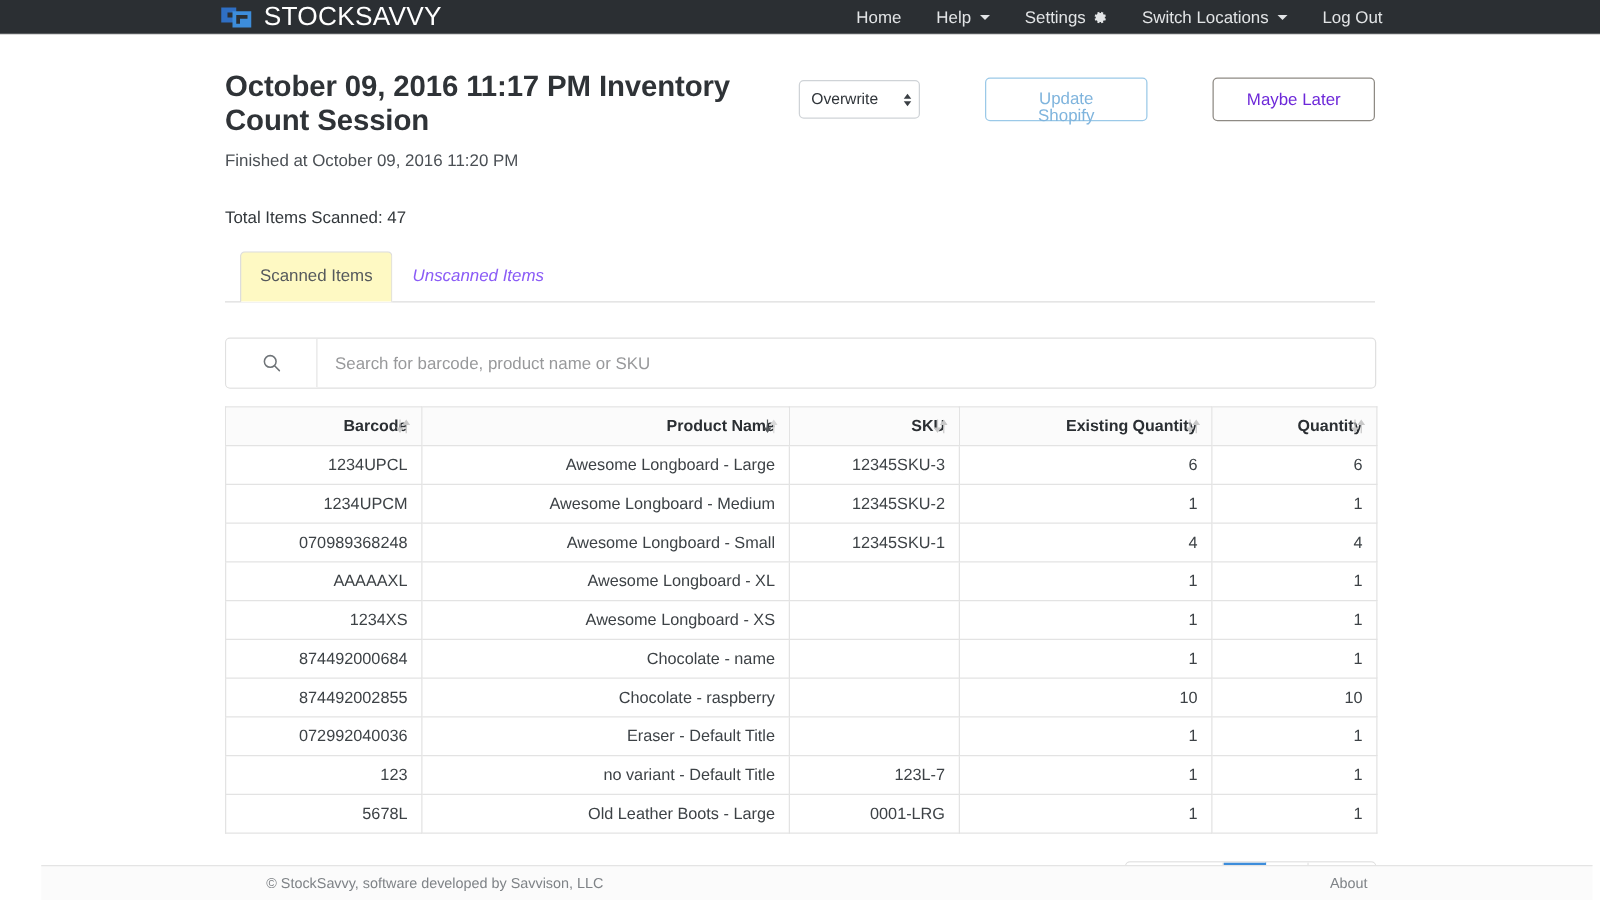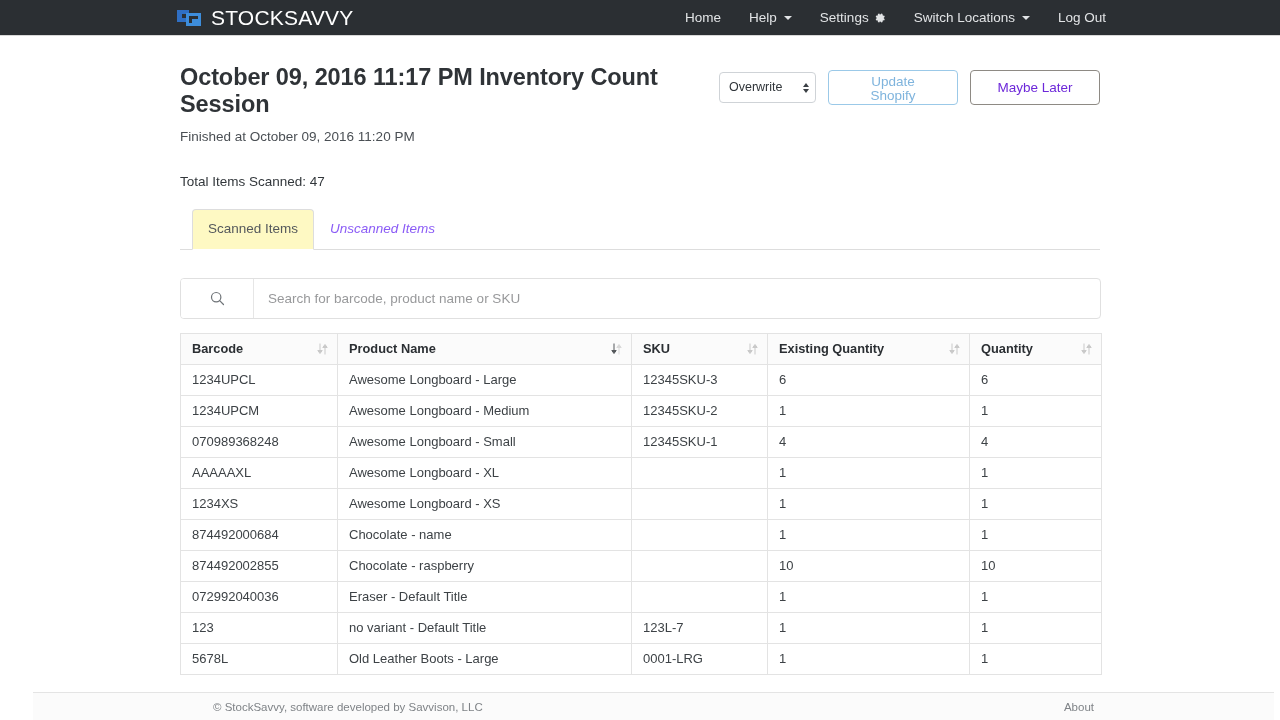--- a/index.html
+++ b/index.html
@@ -7,21 +7,21 @@
     margin: 0; padding: 0;
     width: 1280px; height: 720px;
     overflow: hidden;
     background: #ffffff;
     font-family: "Liberation Sans", sans-serif;
     -webkit-font-smoothing: antialiased;
   }
 
   
   .navbar {
-    height: 36px;
+    height: 28px;
     background: #2b2f33;
     border-bottom: 1px solid #d8d8d8;
     display: flex;
     align-items: center;
     position: relative;
     padding-left: 24px;
   }
   .brand {
     position: absolute;
     left: 176px;
@@ -125,22 +125,23 @@
     border-right: 3.5px solid transparent;
     border-top: 4px solid #3a3f44;
   }
   .btn {
     font-family: "Liberation Sans", sans-serif;
     font-size: 13.5px;
     background: #ffffff;
     border-radius: 4px;
     cursor: pointer;
     height: 35px;
-    padding: 4px 22px;
+    padding: 9px 22px;
     line-height: 1;
+    margin-left: 40px;
   }
   .btn-shopify {
     border: 1px solid #9bc9e8;
     color: #7fb4dd;
     width: 130px;
   }
   .btn-later {
     border: 1px solid #8e8a84;
     color: #6d28d9;
     width: 130px;
@@ -210,21 +211,21 @@
   
   table.data {
     margin-top: 14px;
     border-collapse: collapse;
     width: 921px;
     table-layout: fixed;
     font-size: 13px;
   }
   table.data th, table.data td {
     border: 1px solid #e3e3e3;
-    text-align: left;
+    text-align: right;
     vertical-align: middle;
   }
   table.data th {
     background: #fbfbfb;
     color: #2b2f33;
     font-weight: bold;
     font-size: 12.8px;
     height: 31px;
     padding: 0 11px;
     position: relative;

